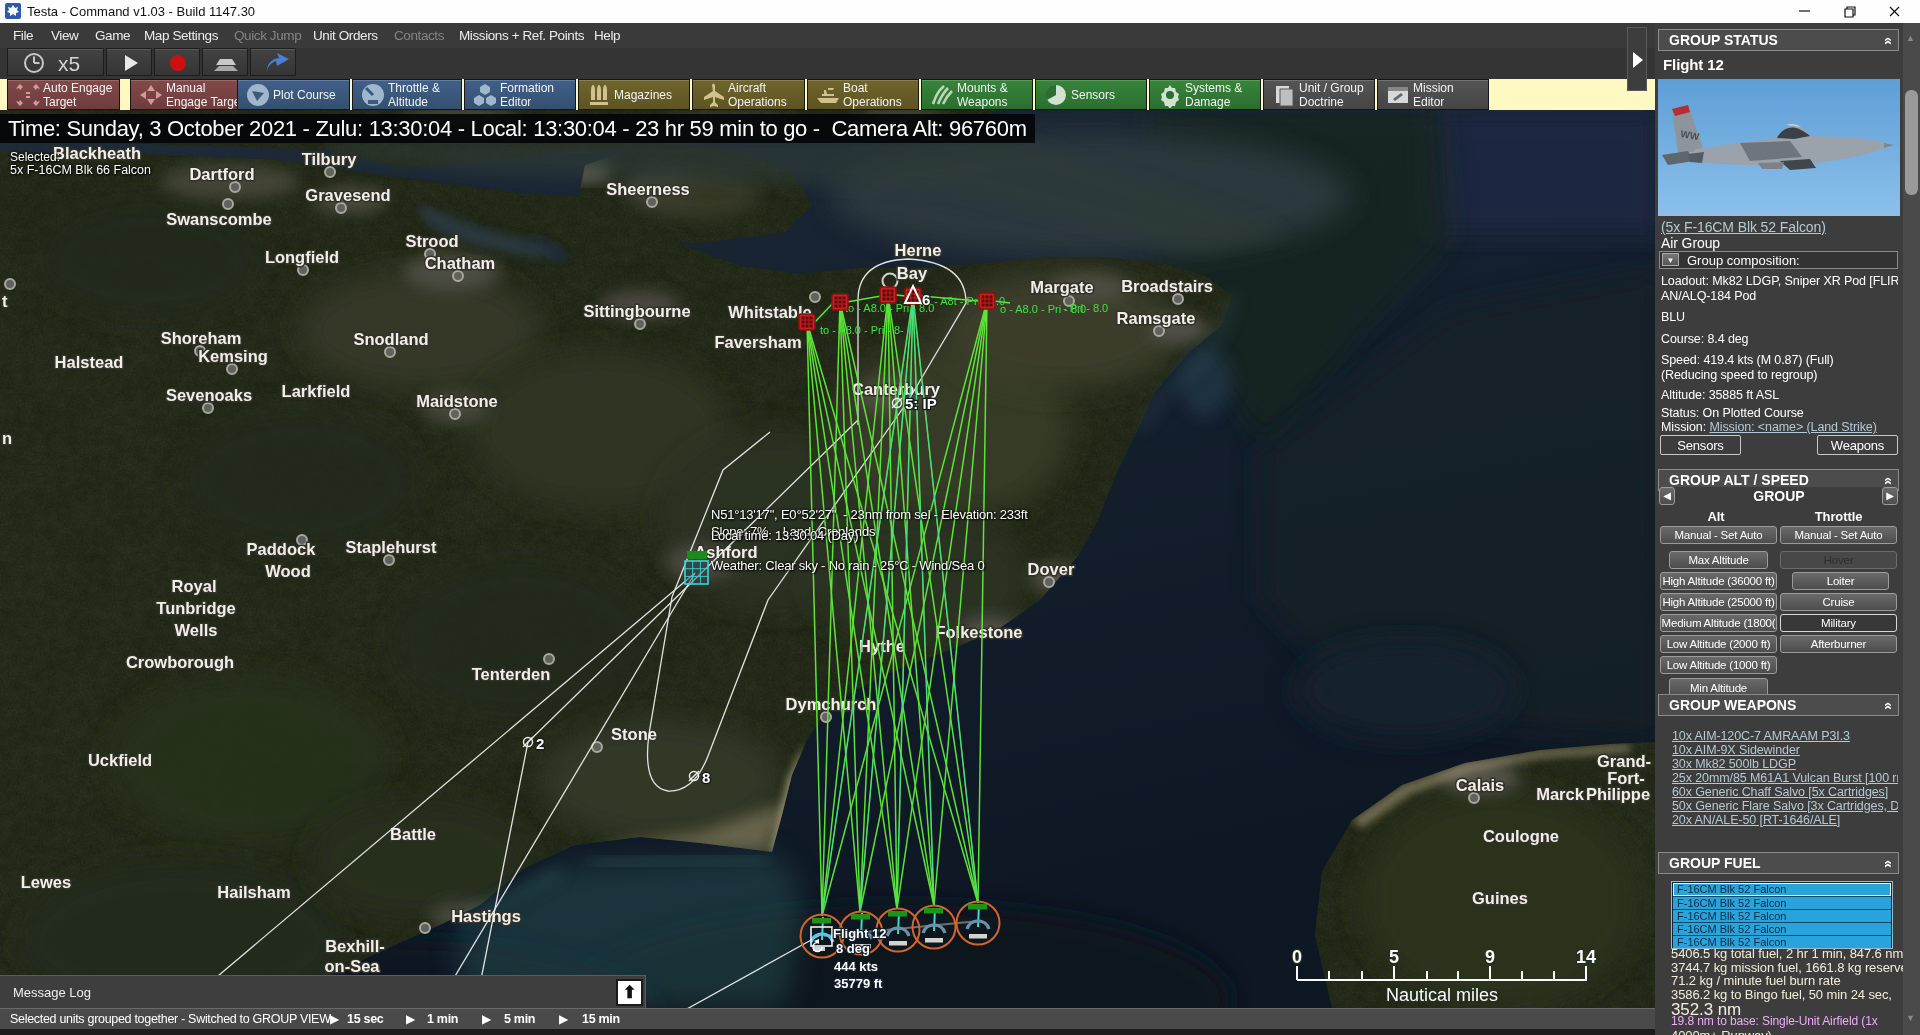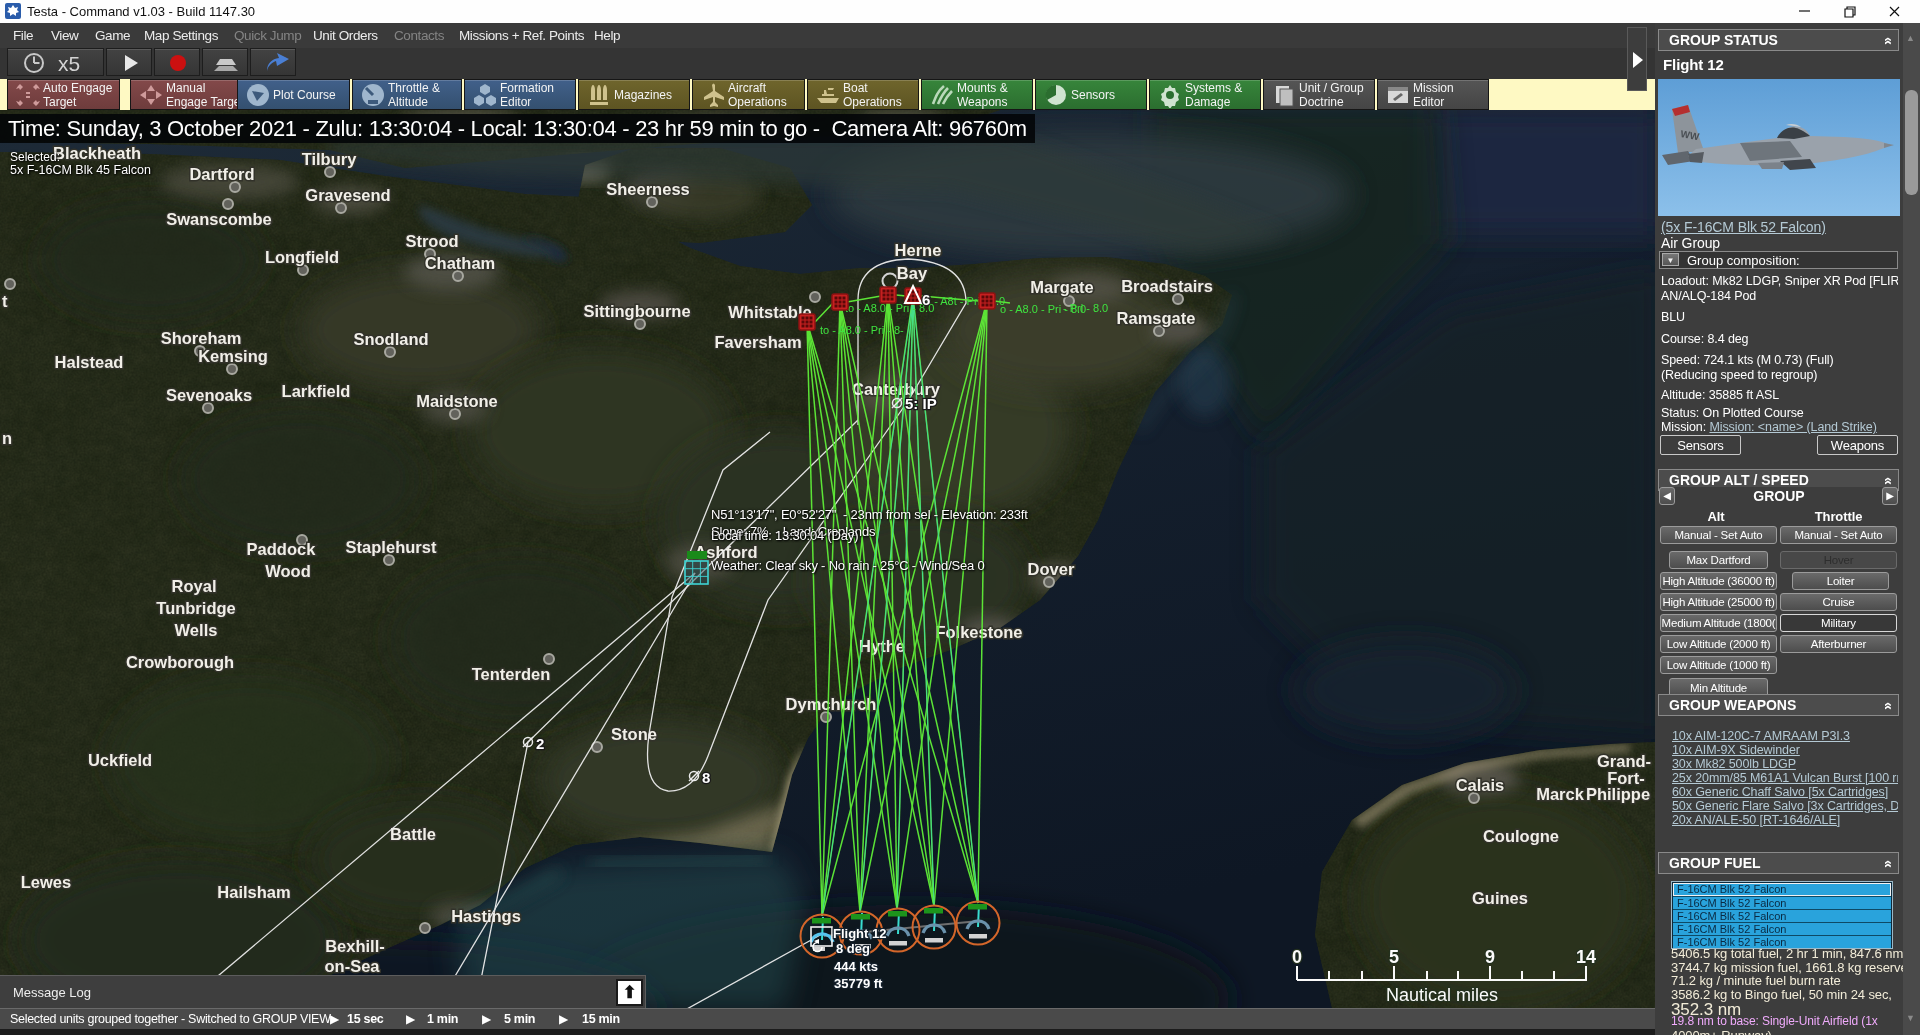--- a/index.html
+++ b/index.html
@@ -556,21 +556,21 @@
 <text x="1442" y="1001" text-anchor="middle" font-weight="normal">Nautical miles</text>
 </g>
 <g stroke="#fafafa" stroke-width="2" fill="none">
 <path d="M1297,980 H1587"></path>
 <path d="M1297,966 V980 M1394,966 V980 M1490,966 V980 M1586,966 V980"></path>
 <path d="M1329,971 V980 M1362,971 V980 M1427,971 V980 M1458,971 V980 M1522,971 V980 M1554,971 V980"></path>
 </g>
 </svg>
 <div id="banner">Time: Sunday, 3 October 2021 - Zulu: 13:30:04 - Local: 13:30:04 - 23 hr 59 min to go -&nbsp; Camera Alt: 96760m</div>
 <div class="ovt" style="left:10px;top:40px;font-size:12px">Selected:</div>
-<div class="ovt" style="left:10px;top:53px;font-size:12.5px">5x F-16CM Blk 45 Falcon</div>
+<div class="ovt" style="left:10px;top:53px;font-size:12.5px">5x F-16CM Blk 66 Falcon</div>
 <div class="ovt" style="left:711px;top:397px;font-size:13px;letter-spacing:-0.2px">N51°13'17", E0°52'27"&nbsp; - 23nm from sel - Elevation: 233ft</div>
 <div class="ovt" style="left:711px;top:414px;font-size:13px;letter-spacing:-0.2px">Slope: 7%&nbsp; - Land: Croplands</div>
 <div class="ovt" style="left:711px;top:418px;font-size:13px;letter-spacing:-0.2px">Local time: 13:30:04 (Day)</div>
 <div class="ovt" style="left:711px;top:448px;font-size:13px;letter-spacing:-0.2px">Weather: Clear sky - No rain - 25°C - Wind/Sea 0</div>
 <div id="msglog">
       <span>Message Log</span>
       <div id="logbtn">⬆</div>
     </div>
 </div>
 <div id="statusbar">
@@ -616,38 +616,38 @@
 <div class="sbtxt sblink" style="left:6px;top:196px;font-size:14px">(5x F-16CM Blk 52 Falcon)</div>
 <div class="sbtxt" style="left:6px;top:212px;font-size:14px">Air Group</div>
 <div style="position:absolute;left:4px;top:228px;width:239px;height:18px;background:#333;border:1px solid #8a8a8a">
 <div style="position:absolute;left:2px;top:1px;width:17px;height:13px;background:linear-gradient(#777,#555);border:1px solid #aaa;text-align:center;font-size:8px;color:#eee;line-height:13px">▼</div>
 <div style="position:absolute;left:27px;top:1px;font-size:13px;color:#fff">Group composition:</div>
 </div>
 <div class="sbtxt" style="left:6px;top:251px;width:237px;overflow:hidden">Loadout: Mk82 LDGP, Sniper XR Pod [FLIR],</div>
 <div class="sbtxt" style="left:6px;top:266px">AN/ALQ-184 Pod</div>
 <div class="sbtxt" style="left:6px;top:287px">BLU</div>
 <div class="sbtxt" style="left:6px;top:309px">Course: 8.4 deg</div>
-<div class="sbtxt" style="left:6px;top:330px">Speed: 724.1 kts (M 0.73) (Full)</div>
+<div class="sbtxt" style="left:6px;top:330px">Speed: 419.4 kts (M 0.87) (Full)</div>
 <div class="sbtxt" style="left:6px;top:345px">(Reducing speed to regroup)</div>
 <div class="sbtxt" style="left:6px;top:365px">Altitude: 35885 ft ASL</div>
 <div class="sbtxt" style="left:6px;top:383px">Status: On Plotted Course</div>
 <div class="sbtxt" style="left:6px;top:397px;width:237px;overflow:hidden">Mission: <span class="sblink">Mission: &lt;name&gt; (Land Strike)</span></div>
 <div class="gbtn" style="left:5px;top:412px;width:81px;height:20px;line-height:19px;background:#3d3d3d;border:1px solid #c8c8c8;border-radius:2px;font-size:13px">Sensors</div>
 <div class="gbtn" style="left:162px;top:412px;width:81px;height:20px;line-height:19px;background:#3d3d3d;border:1px solid #c8c8c8;border-radius:2px;font-size:13px">Weapons</div>
 <div class="panelhead" style="top:446px">GROUP ALT / SPEED<span class="chev">«</span></div>
 <div style="position:absolute;left:4px;top:464px;width:239px;height:18px;background:#3d3d3d">
 <div class="gbtn" style="left:0;top:0;width:16px;height:18px;line-height:16px;font-size:10px">◀</div>
 <div class="gbtn" style="left:223px;top:0;width:16px;height:18px;line-height:16px;font-size:10px">▶</div>
 <div style="position:absolute;left:20px;top:1px;width:200px;text-align:center;font-size:14px;font-weight:bold;color:#fff">GROUP</div>
 </div>
 <div class="sbtxt" style="left:0;top:486px;width:122px;text-align:center;font-weight:bold;font-size:13px">Alt</div>
 <div class="sbtxt" style="left:125px;top:486px;width:117px;text-align:center;font-weight:bold;font-size:13px">Throttle</div>
 <div class="gbtn" style="left:5px;top:503px;width:117px;height:18px;line-height:17px">Manual - Set Auto</div>
 <div class="gbtn" style="left:125px;top:503px;width:117px;height:18px;line-height:17px">Manual - Set Auto</div>
-<div class="gbtn" style="left:14px;top:528px;width:99px;height:18px;line-height:17px">Max Dartford</div>
+<div class="gbtn" style="left:14px;top:528px;width:99px;height:18px;line-height:17px">Max Altitude</div>
 <div class="gbtn" style="left:125px;top:528px;width:117px;height:18px;line-height:17px;background:#484848;border-color:#6a6a6a;color:#2e2e2e">Hover</div>
 <div class="gbtn" style="left:5px;top:549px;width:117px;height:18px;line-height:17px">High Altitude (36000 ft)</div>
 <div class="gbtn" style="left:137px;top:549px;width:97px;height:18px;line-height:17px">Loiter</div>
 <div class="gbtn" style="left:5px;top:570px;width:117px;height:18px;line-height:17px">High Altitude (25000 ft)</div>
 <div class="gbtn" style="left:125px;top:570px;width:117px;height:18px;line-height:17px">Cruise</div>
 <div class="gbtn" style="left:5px;top:591px;width:117px;height:18px;line-height:17px">Medium Altitude (1800(</div>
 <div class="gbtn" style="left:125px;top:591px;width:117px;height:18px;line-height:17px;background:#383838;border-color:#d8d8d8">Military</div>
 <div class="gbtn" style="left:5px;top:612px;width:117px;height:18px;line-height:17px">Low Altitude (2000 ft)</div>
 <div class="gbtn" style="left:125px;top:612px;width:117px;height:18px;line-height:17px">Afterburner</div>
 <div class="gbtn" style="left:5px;top:633px;width:117px;height:18px;line-height:17px">Low Altitude (1000 ft)</div>

